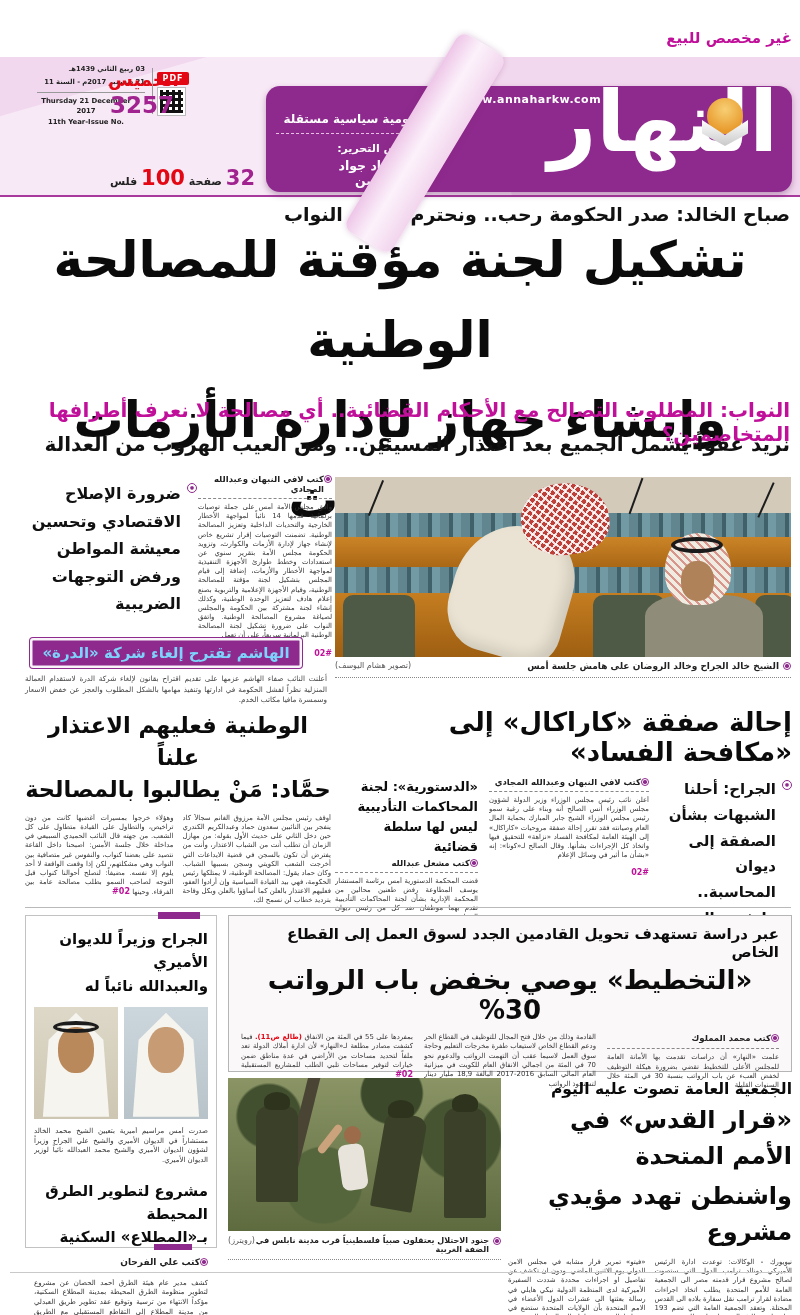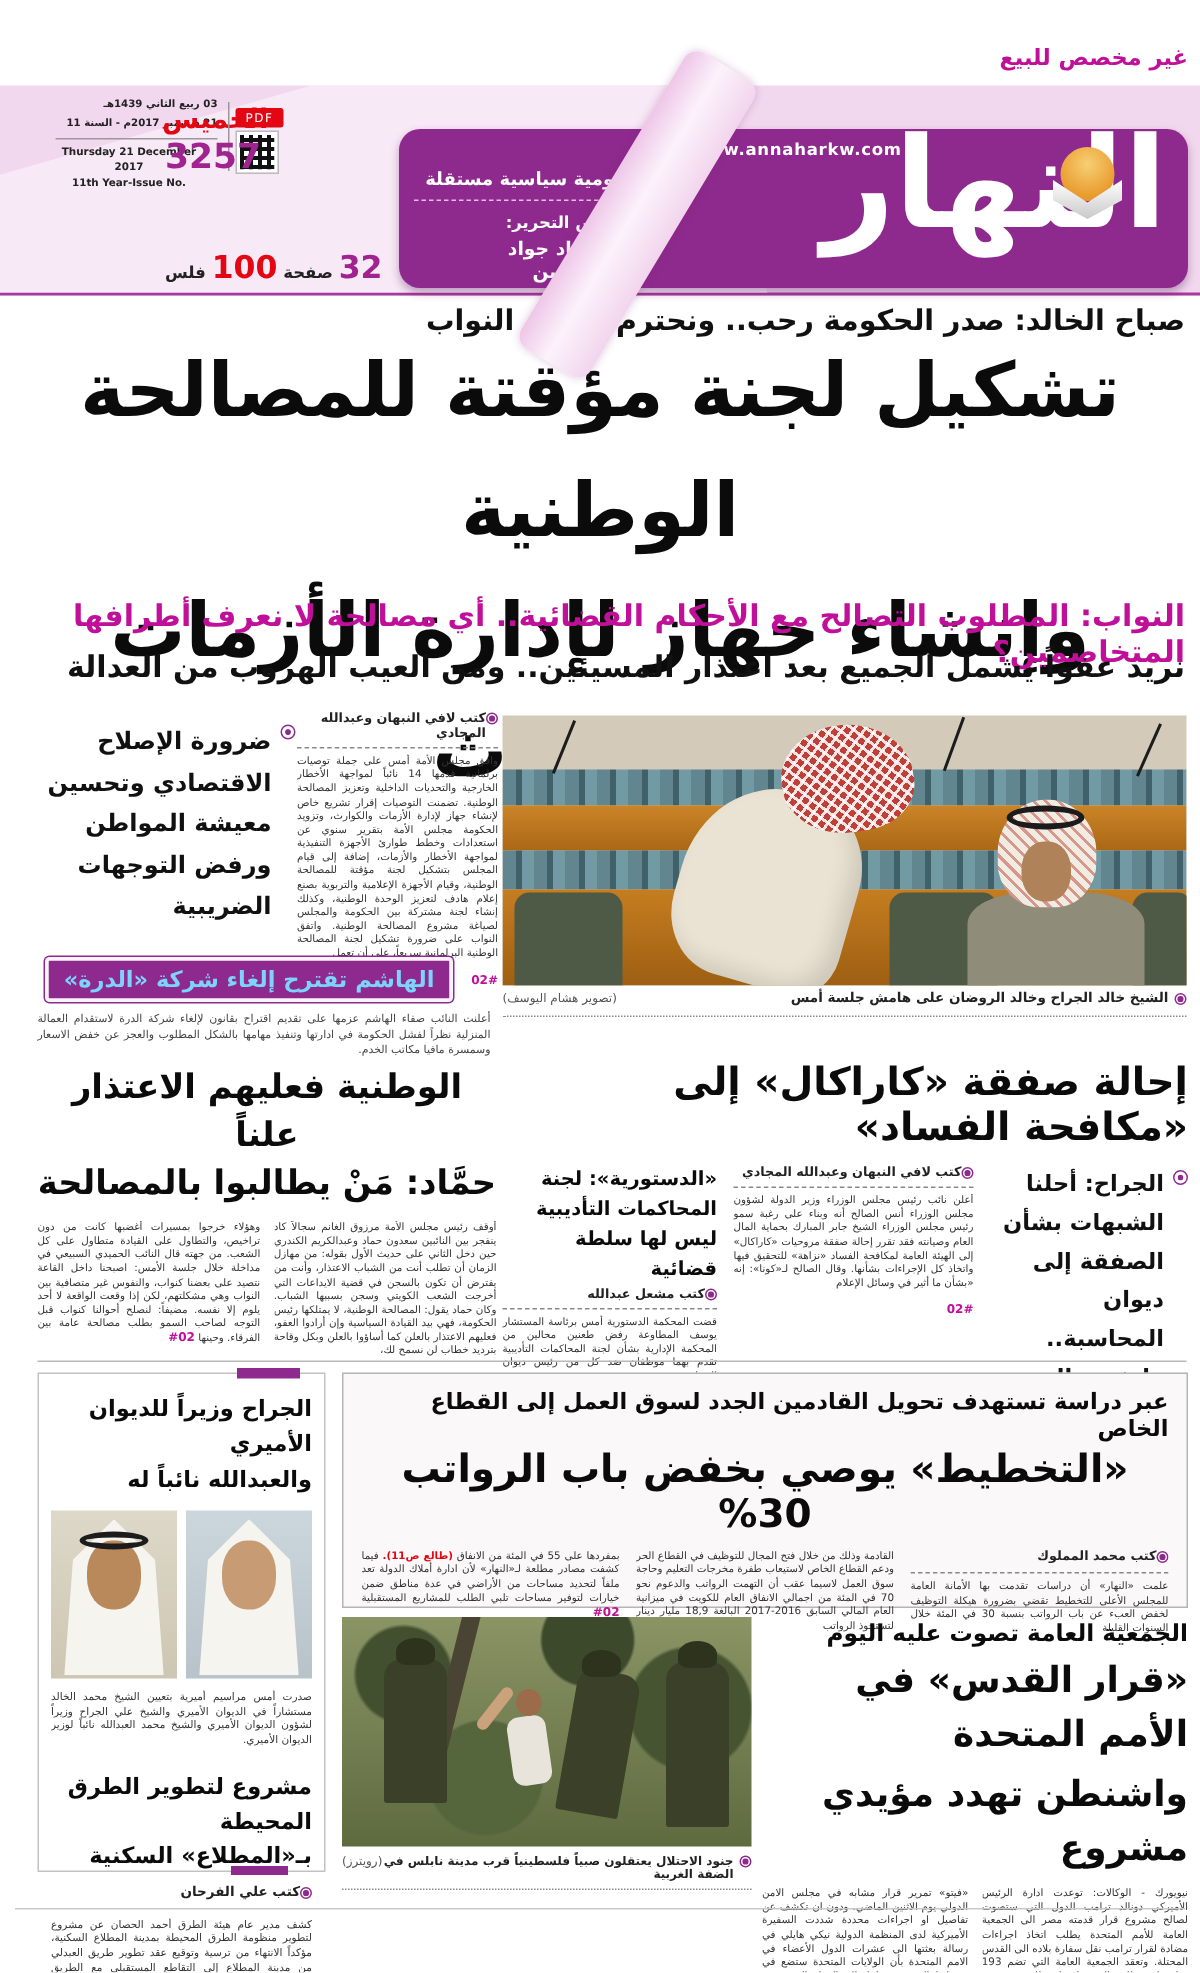--- a/index.html
+++ b/index.html
@@ -23,21 +23,21 @@
   .mast-left .ed-name { font-size:12.5px; font-weight:bold; margin-top:3px; }
   .ribbon { left:398px; top:28px; width:54px; height:230px; background:linear-gradient(90deg,#eec6e8,#fcf2fb 45%,#f2d5ed); transform:rotate(31deg); border-radius:10px; z-index:3; box-shadow:0 0 6px rgba(120,30,110,.25); }
   .sunbook { position:absolute; left:436px; top:12px; width:46px; height:48px; z-index:4; }
   .sun { position:absolute; left:5px; top:0; width:36px; height:36px; border-radius:50%; background:radial-gradient(circle at 50% 32%, #f7cf74, #e89a2c 72%); }
   .book { position:absolute; left:0; top:22px; width:46px; height:26px; background:linear-gradient(#ffffff,#c9c9c9); clip-path:polygon(0 0,50% 58%,100% 0,100% 52%,50% 100%,0 52%); }
 
   .info { left:30px; top:60px; width:210px; height:132px; z-index:3; }
   .dates { position:absolute; right:95px; top:3px; width:108px; text-align:right; font-size:6.8px; font-weight:bold; color:#222; line-height:1.9; border-bottom:1px solid #999; padding-bottom:3px; }
   .day { position:absolute; left:78px; top:9px; color:#e30613; font-weight:bold; font-size:18px; }
   .vline { position:absolute; left:122px; top:8px; width:1px; height:46px; background:#999; }
-  .pdf { position:absolute; left:127px; top:12px; width:32px; height:13px; background:#e30613; border-radius:2px; color:#fff; font-size:8px; font-weight:normal; text-align:center; line-height:13px; letter-spacing:1px; }
+  .pdf { position:absolute; left:127px; top:12px; width:32px; height:13px; background:#e30613; border-radius:2px; color:#fff; font-size:8px; font-weight:bold; text-align:center; line-height:13px; letter-spacing:1px; }
   .qr { position:absolute; left:128px; top:28px; width:27px; height:27px; border:2px solid #fff; outline:1px solid #bbb; background:
         repeating-linear-gradient(0deg,#111 0 3px,transparent 3px 6px),
         repeating-linear-gradient(90deg,#111 0 3px,#fff 3px 6px); }
   .en-dates { position:absolute; left:6px; top:36px; width:100px; font-size:6.9px; font-weight:bold; color:#222; text-align:center; line-height:1.5; }
   .issue { position:absolute; left:80px; top:32px; color:#a1238f; font-weight:bold; font-size:23px; }
   .pp { position:absolute; left:80px; top:106px; font-size:11px; font-weight:bold; color:#222; white-space:nowrap; }
   .pp b.n1 { color:#a1238f; font-size:21px; }
   .pp b.n2 { color:#e30613; font-size:21px; }
 
   

